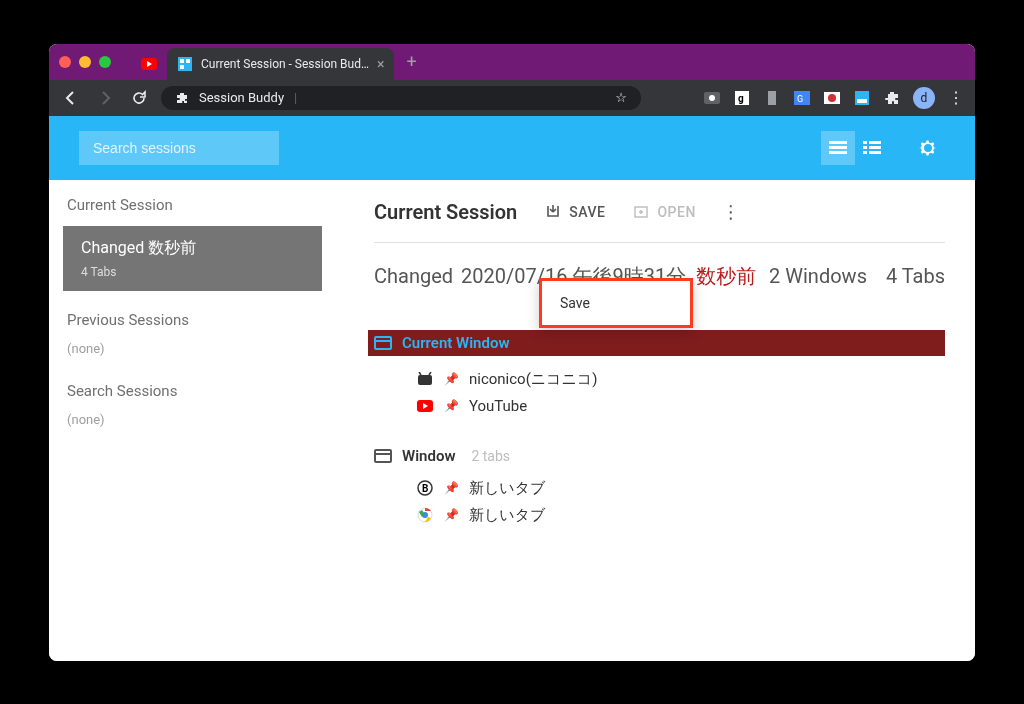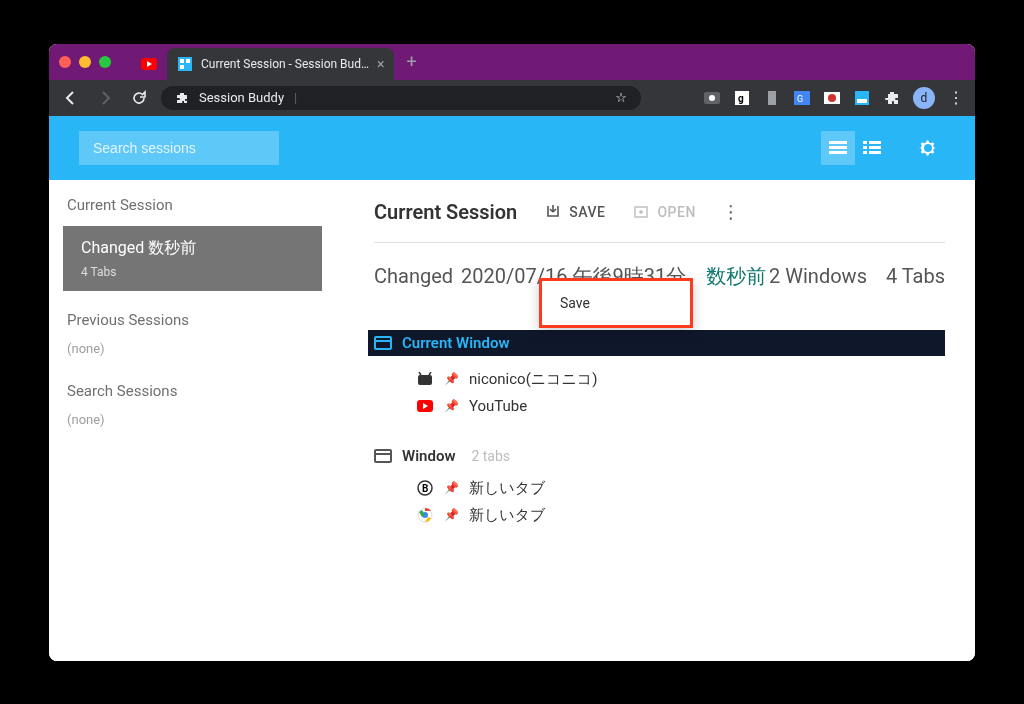--- a/index.html
+++ b/index.html
@@ -125,28 +125,28 @@
   .side-item .line2 { font-size:12px; color:#ddd; }
   .side-none { color:#9e9e9e; font-size:13px; padding-left:4px; margin-bottom:26px; }
   .main { flex:1; padding: 20px 30px; position:relative; }
   .main-header { display:flex; align-items:center; border-bottom:1px solid #e0e0e0; padding-bottom:18px; }
   .main-title { font-size:20px; font-weight:600; color:#333; }
   .action-btn { display:flex; align-items:center; gap:8px; color:#555; font-size:14px; font-weight:500; margin-left:28px; letter-spacing:0.5px; }
   .action-btn.disabled { color:#bdbdbd; }
   .action-btn:first-of-type { margin-left:auto; }
   .more-btn { margin-left:26px; color:#555; font-size:18px; }
   .stamp-row { display:flex; align-items:center; margin-top:20px; font-size:20px; color:#555; }
-  .stamp-row .faded { color:#0f766e; margin-left:20px; }
+  .stamp-row .faded { color:#b91c1c; margin-left:10px; }
   .stamp-right { margin-left:auto; color:#555; }
   .stamp-right span + span { margin-left:14px; }
   .windows { margin-top:40px; }
   .win-block { margin-bottom:28px; }
   .win-header { display:flex; align-items:center; gap:10px; font-size:15px; }
   .win-header.active .win-name { color:#29b6f6; font-weight:600; }
-  .win-header.active { background:#0f172a; padding:4px 6px; margin-left:-6px; }
+  .win-header.active { background:#7f1d1d; padding:4px 6px; margin-left:-6px; }
   .win-icon { width:18px; height:14px; border:2px solid #555; border-radius:2px; position:relative; }
   .win-icon:before { content:""; position:absolute; top:2px; left:0; right:0; height:2px; background:#555; }
   .win-header.active .win-icon { border-color:#29b6f6; }
   .win-header.active .win-icon:before { background:#29b6f6; }
   .win-name { font-weight:600; color:#333; }
   .win-tabs { color:#bdbdbd; font-weight:400; font-size:14px; margin-left:6px; }
   .tab-list { margin-top:10px; padding-left:42px; }
   .tab-row { display:flex; align-items:center; gap:10px; font-size:15px; color:#333; padding:4px 0; }
   .favicon { width:18px; height:18px; display:flex; align-items:center; justify-content:center; font-size:13px; }
   .pin { color:#9e9e9e; font-size:12px; }

